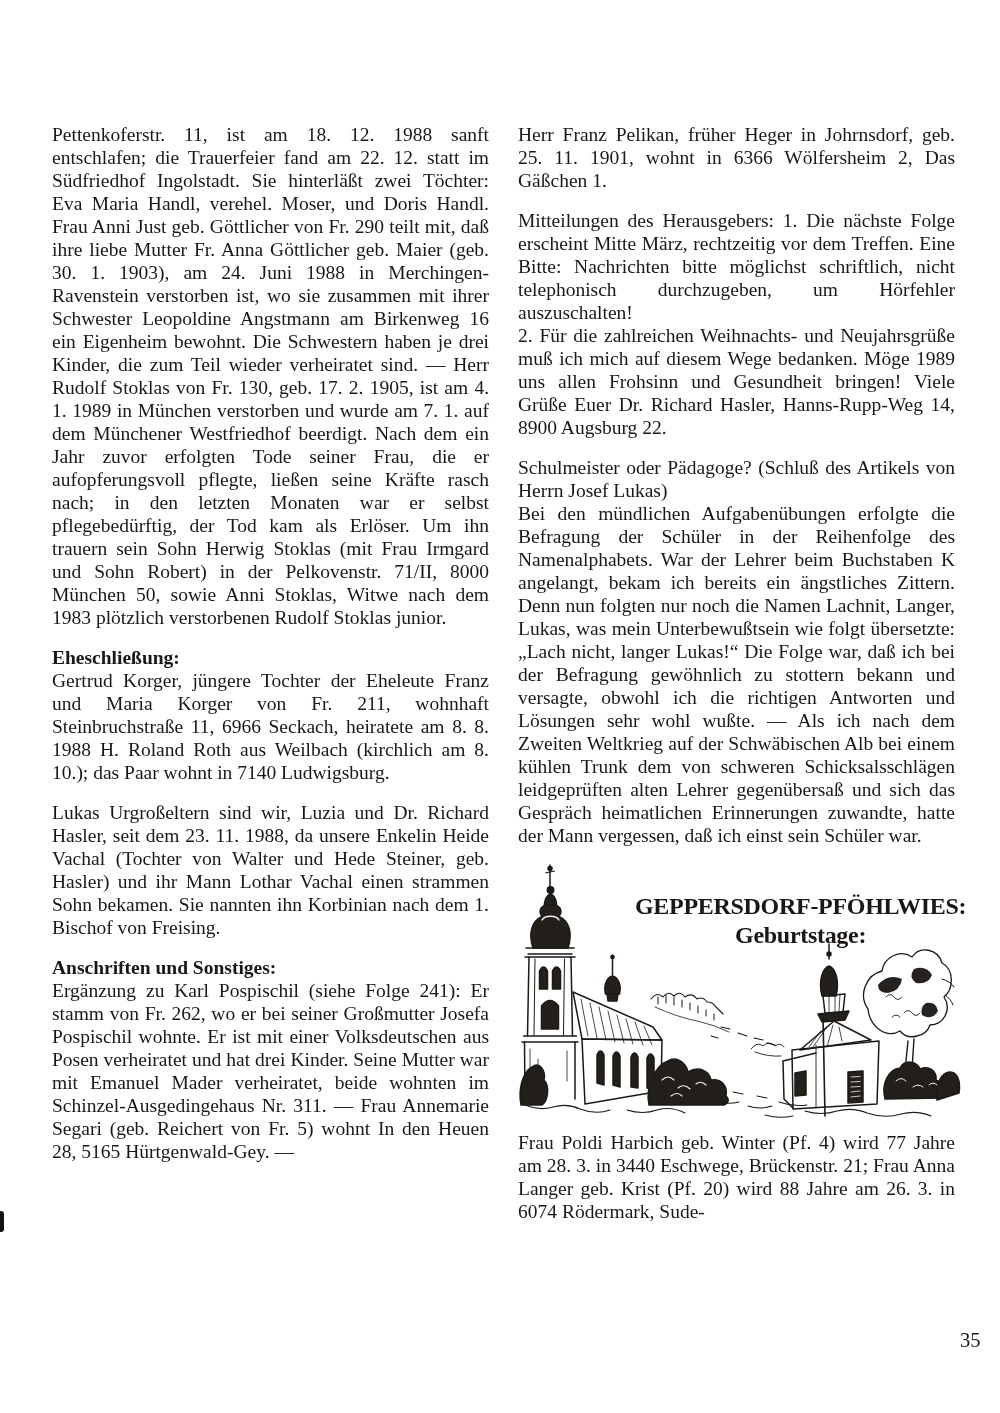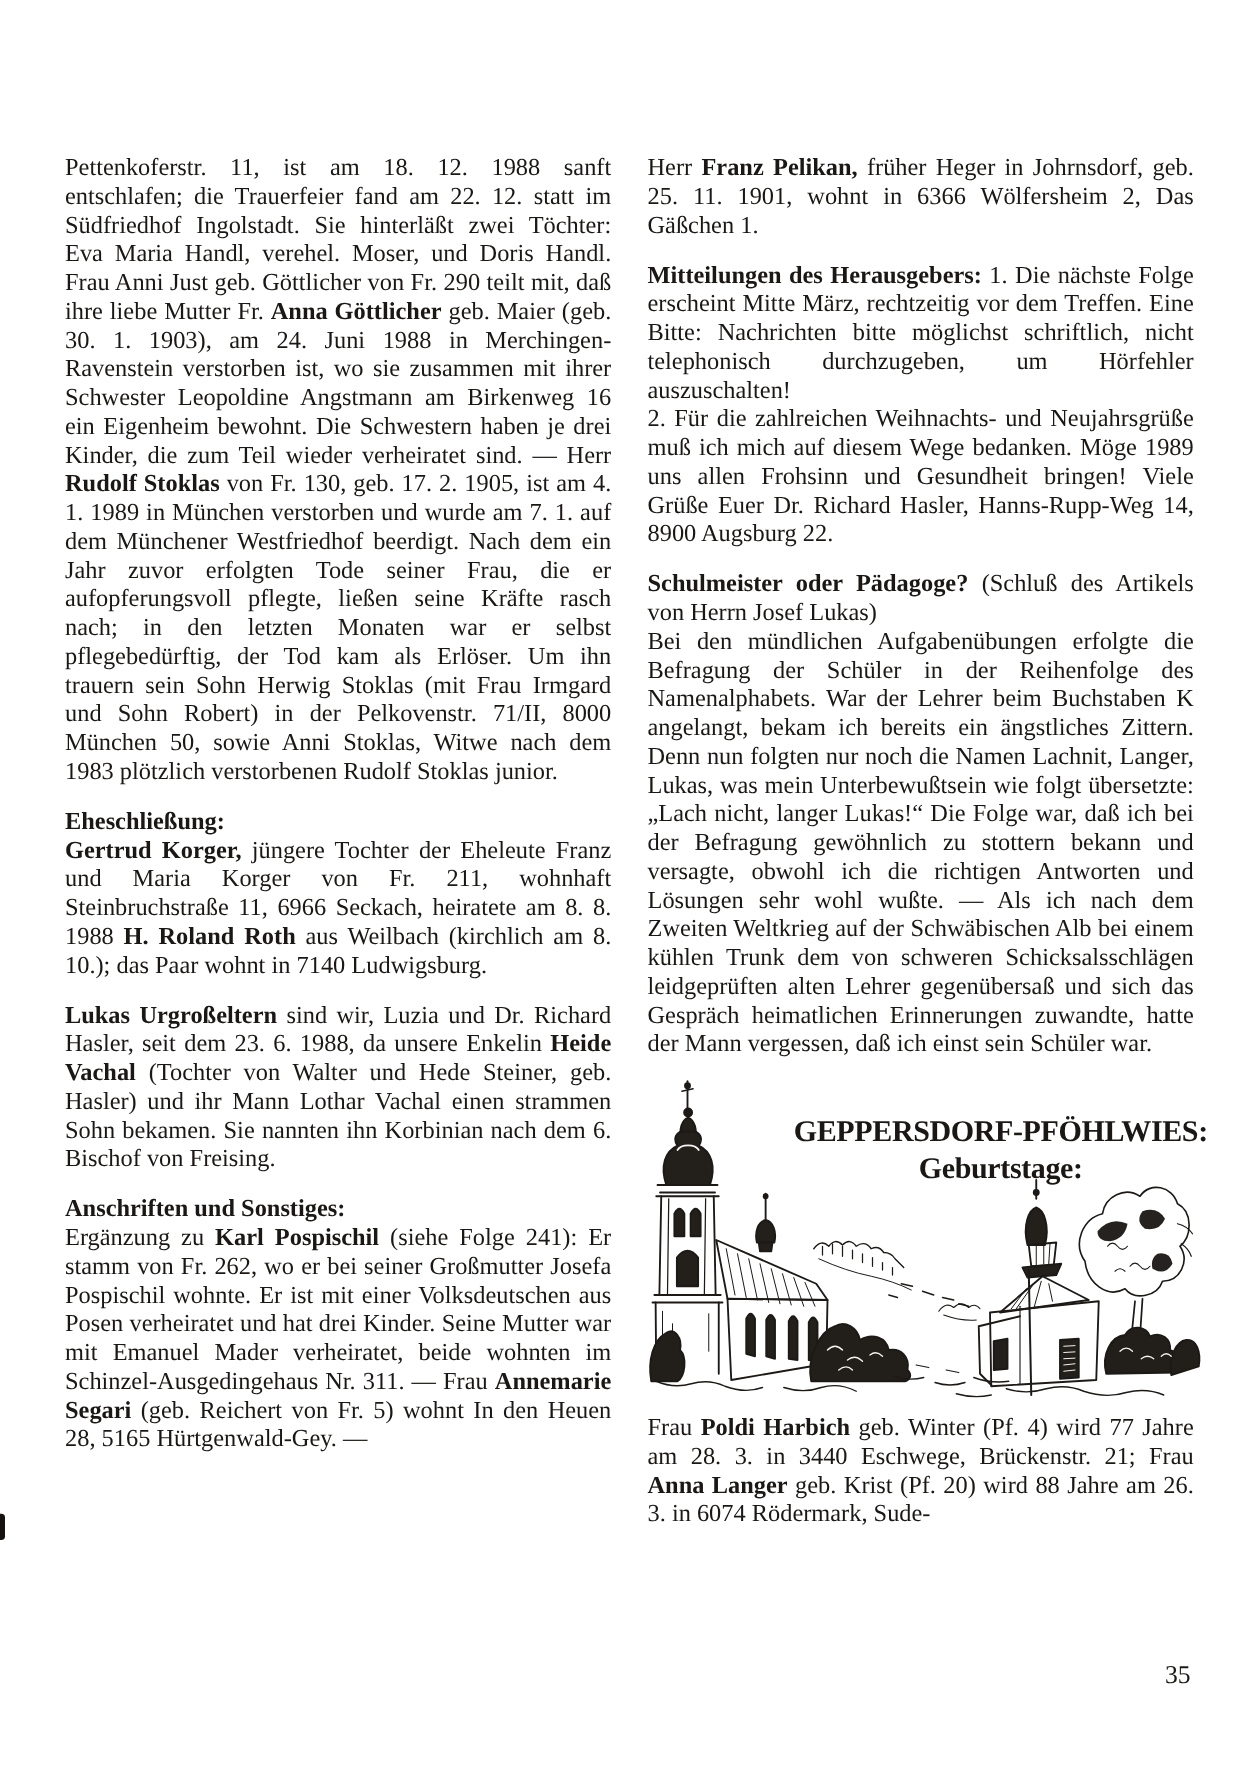--- a/index.html
+++ b/index.html
@@ -16,49 +16,49 @@
   }
   #col-left{left:52px;}
   #col-right{left:518px;}
   .blk{margin:0;}
   .blk.gap{margin-top:17px;}
   h3.heading{
     font-size:19.5px;line-height:23px;font-weight:700;
     margin:0;text-align:left;
   }
   p.para{margin:0;}
-  .b{font-weight:700;}
+  .b{font-weight:400;}
   figure.illustration{
     position:relative;width:460px;height:266px;
     margin:12px 0 6px -13px;padding:0;
   }
   figure.illustration svg{position:absolute;left:0;top:0;}
   .illu-heading{
     position:absolute;left:130px;top:33px;
     font-weight:700;font-size:24px;line-height:29px;
     letter-spacing:-0.3px;text-align:center;white-space:nowrap;
   }
   .page-number{
-    position:absolute;left:932px;top:1329px;
+    position:absolute;left:960px;top:1329px;
     font-size:20.5px;line-height:22px;
   }
   .scan-artifact{
     position:absolute;left:0;top:1211px;width:4px;height:21px;
     background:#151210;border-radius:0 3px 3px 0;
   }
 </style>
 </head>
 <body>
 
 <div class="page">
   <section class="col" id="col-left">
       <p class="blk para"><span>Pettenkoferstr. 11, ist am 18. 12. 1988 sanft entschlafen; die Trauerfeier fand am 22. 12. statt im Südfriedhof Ingolstadt. Sie hinterläßt zwei Töchter: Eva Maria Handl, verehel. Moser, und Doris Handl. Frau Anni Just geb. Göttlicher von Fr. 290 teilt mit, daß ihre liebe Mutter Fr. </span><span class="b">Anna Göttlicher</span><span> geb. Maier (geb. 30. 1. 1903), am 24. Juni 1988 in Merchingen-Ravenstein verstorben ist, wo sie zusammen mit ihrer Schwester Leopoldine Angstmann am Birkenweg 16 ein Eigenheim bewohnt. Die Schwestern haben je drei Kinder, die zum Teil wieder verheiratet sind. — Herr </span><span class="b">Rudolf Stoklas</span><span> von Fr. 130, geb. 17. 2. 1905, ist am 4. 1. 1989 in München verstorben und wurde am 7. 1. auf dem Münchener Westfriedhof beerdigt. Nach dem ein Jahr zuvor erfolgten Tode seiner Frau, die er aufopferungsvoll pflegte, ließen seine Kräfte rasch nach; in den letzten Monaten war er selbst pflegebedürftig, der Tod kam als Erlöser. Um ihn trauern sein Sohn Herwig Stoklas (mit Frau Irmgard und Sohn Robert) in der Pelkovenstr. 71/II, 8000 München 50, sowie Anni Stoklas, Witwe nach dem 1983 plötzlich verstorbenen Rudolf Stoklas junior.</span></p>
       <h3 class="blk heading gap">Eheschließung:</h3>
       <p class="blk para"><span class="b">Gertrud Korger,</span><span> jüngere Tochter der Eheleute Franz und Maria Korger von Fr. 211, wohnhaft Steinbruchstraße 11, 6966 Seckach, heiratete am 8. 8. 1988 </span><span class="b">H. Roland Roth</span><span> aus Weilbach (kirchlich am 8. 10.); das Paar wohnt in 7140 Ludwigsburg.</span></p>
-      <p class="blk para gap"><span class="b">Lukas Urgroßeltern</span><span> sind wir, Luzia und Dr. Richard Hasler, seit dem 23. 6. 1988, da unsere Enkelin </span><span class="b">Heide Vachal</span><span> (Tochter von Walter und Hede Steiner, geb. Hasler) und ihr Mann Lothar Vachal einen strammen Sohn bekamen. Sie nannten ihn Korbinian nach dem 6. Bischof von Freising.</span></p>
+      <p class="blk para gap"><span class="b">Lukas Urgroßeltern</span><span> sind wir, Luzia und Dr. Richard Hasler, seit dem 23. 11. 1988, da unsere Enkelin </span><span class="b">Heide Vachal</span><span> (Tochter von Walter und Hede Steiner, geb. Hasler) und ihr Mann Lothar Vachal einen strammen Sohn bekamen. Sie nannten ihn Korbinian nach dem 1. Bischof von Freising.</span></p>
       <h3 class="blk heading gap">Anschriften und Sonstiges:</h3>
       <p class="blk para"><span>Ergänzung zu </span><span class="b">Karl Pospischil</span><span> (siehe Folge 241): Er stamm von Fr. 262, wo er bei seiner Großmutter Josefa Pospischil wohnte. Er ist mit einer Volksdeutschen aus Posen verheiratet und hat drei Kinder. Seine Mutter war mit Emanuel Mader verheiratet, beide wohnten im Schinzel-Ausgedingehaus Nr. 311. — Frau </span><span class="b">Annemarie Segari</span><span> (geb. Reichert von Fr. 5) wohnt In den Heuen 28, 5165 Hürtgenwald-Gey. —</span></p>
     </section>
   <section class="col" id="col-right">
       <p class="blk para"><span>Herr </span><span class="b">Franz Pelikan,</span><span> früher Heger in Johrnsdorf, geb. 25. 11. 1901, wohnt in 6366 Wölfersheim 2, Das Gäßchen 1.</span></p>
       <p class="blk para gap"><span class="b">Mitteilungen des Herausgebers:</span><span> 1. Die nächste Folge erscheint Mitte März, rechtzeitig vor dem Treffen. Eine Bitte: Nachrichten bitte möglichst schriftlich, nicht telephonisch durchzugeben, um Hörfehler auszuschalten!</span><br><span>2. Für die zahlreichen Weihnachts- und Neujahrsgrüße muß ich mich auf diesem Wege bedanken. Möge 1989 uns allen Frohsinn und Gesundheit bringen! Viele Grüße Euer Dr. Richard Hasler, Hanns-Rupp-Weg 14, 8900 Augsburg 22.</span></p>
       <p class="blk para gap"><span class="b">Schulmeister oder Pädagoge?</span><span> (Schluß des Artikels von Herrn Josef Lukas)</span><br><span>Bei den mündlichen Aufgabenübungen erfolgte die Befragung der Schüler in der Reihenfolge des Namenalphabets. War der Lehrer beim Buchstaben K angelangt, bekam ich bereits ein ängstliches Zittern. Denn nun folgten nur noch die Namen Lachnit, Langer, Lukas, was mein Unterbewußtsein wie folgt übersetzte: „Lach nicht, langer Lukas!“ Die Folge war, daß ich bei der Befragung gewöhnlich zu stottern bekann und versagte, obwohl ich die richtigen Antworten und Lösungen sehr wohl wußte. — Als ich nach dem Zweiten Weltkrieg auf der Schwäbischen Alb bei einem kühlen Trunk dem von schweren Schicksalsschlägen leidgeprüften alten Lehrer gegenübersaß und sich das Gespräch heimatlichen Erinnerungen zuwandte, hatte der Mann vergessen, daß ich einst sein Schüler war.</span></p>
       <figure class="blk illustration">
     <svg viewBox="0 0 460 266" width="460" height="266" aria-hidden="true">
       <g stroke="#1c1916" stroke-width="1.5" fill="none" stroke-linecap="round" stroke-linejoin="round">

